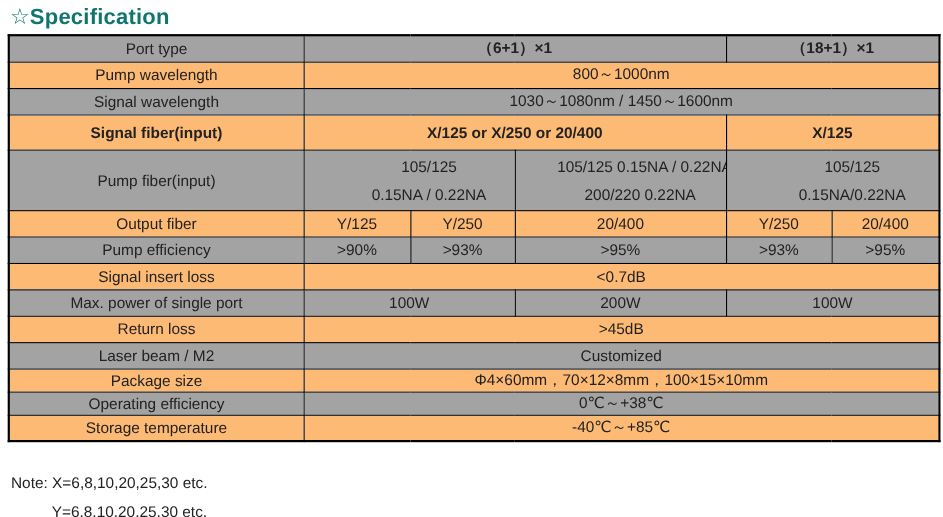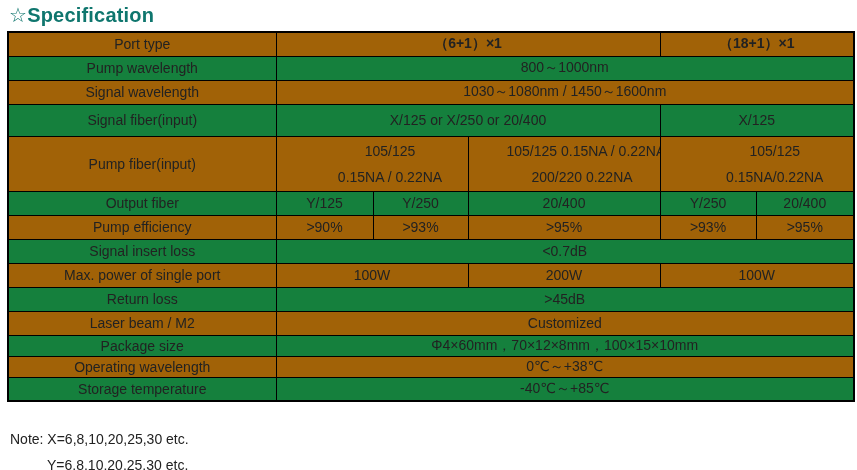--- a/index.html
+++ b/index.html
@@ -37,25 +37,25 @@
     padding: 1px 2px;
     overflow: hidden;
     white-space: nowrap;
   }
   table.spec { border: 2px solid #000; }
   td.label {
     text-align: left;
     padding-left: 10px;
   }
   tr { height: 24px; }
-  tr.r-sigfiber { height: 32px; }
+  tr.r-sigfiber { height: 32px; font-weight: bold; }
   tr.r-pumpfiber { height: 52px; margin-top: 17px; }
   tr.r-pkg, tr.r-optemp { height: 14px; }
-  tr.blue td { background: #a16207; }
-  tr.white td { background: #15803d; text-align: center; }
+  tr.blue td { background: #a3a3a3; }
+  tr.white td { background: #fdba74; text-align: center; }
   td.bold { font-weight: bold; }
   td.multiline div { line-height: 26px; padding-left: 36px; }
   td.left-cell { text-align: left; padding-left: 9px; }
 
   .note {
     position: absolute;
     left: 10px; top: 426px;
     font-size: 14px;
     color: #222;
     line-height: 26px;
@@ -144,21 +144,21 @@
       </tr>
       <tr class="blue">
         <td class="label">Laser beam / M2</td>
         <td colspan="5">Customized</td>
       </tr>
       <tr class="white r-pkg">
         <td class="label">Package size</td>
         <td colspan="5">Φ4×60mm，70×12×8mm，100×15×10mm</td>
       </tr>
       <tr class="blue r-optemp">
-        <td class="label">Operating wavelength</td>
+        <td class="label">Operating efficiency</td>
         <td colspan="5">0℃～+38℃</td>
       </tr>
       <tr class="white">
         <td class="label">Storage temperature</td>
         <td colspan="5">-40℃～+85℃</td>
       </tr>
     </tbody>
   </table>
 
   <div class="note">

